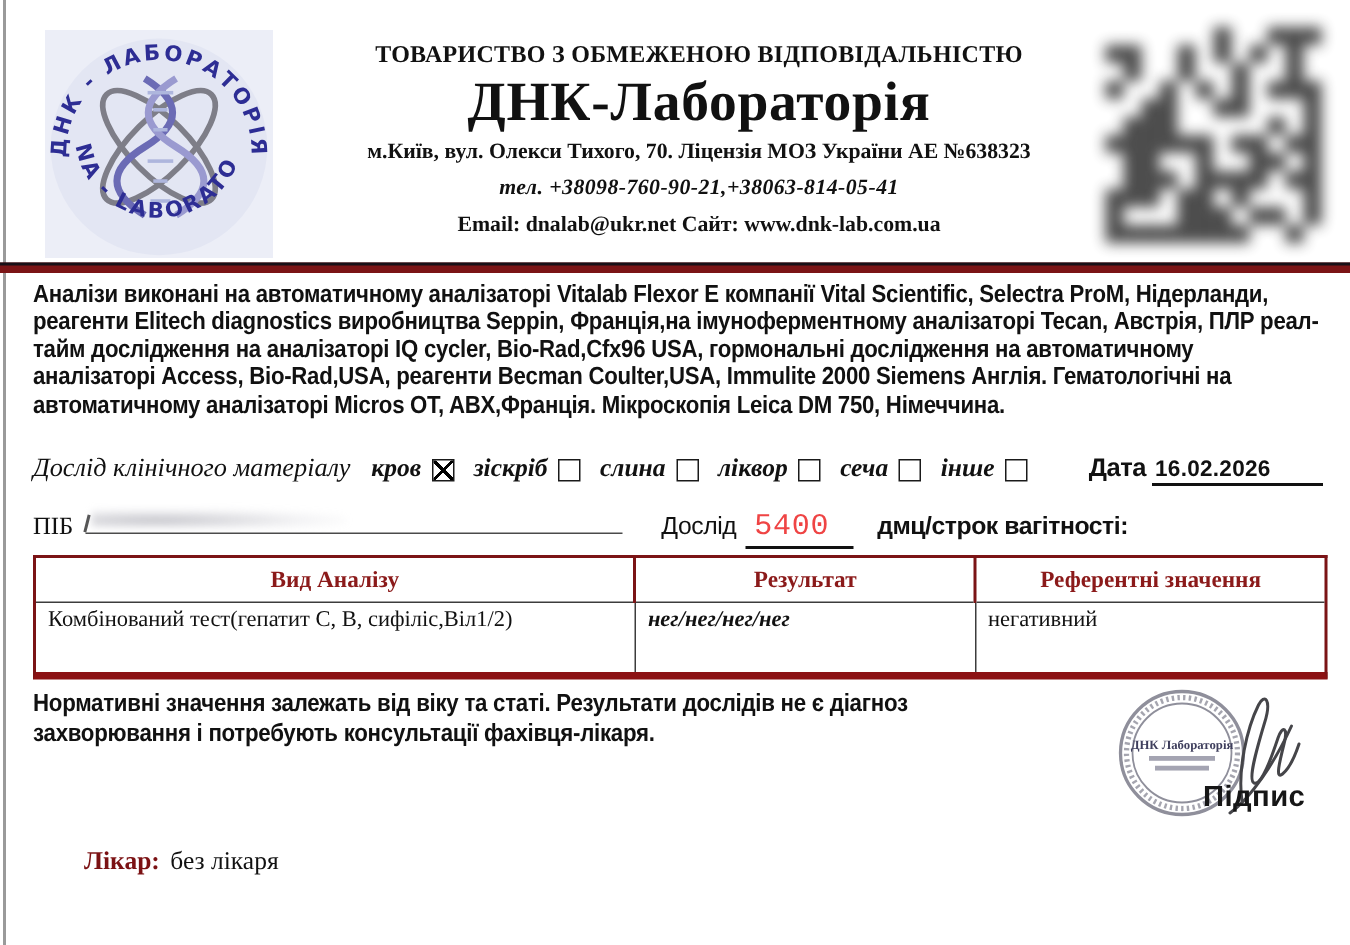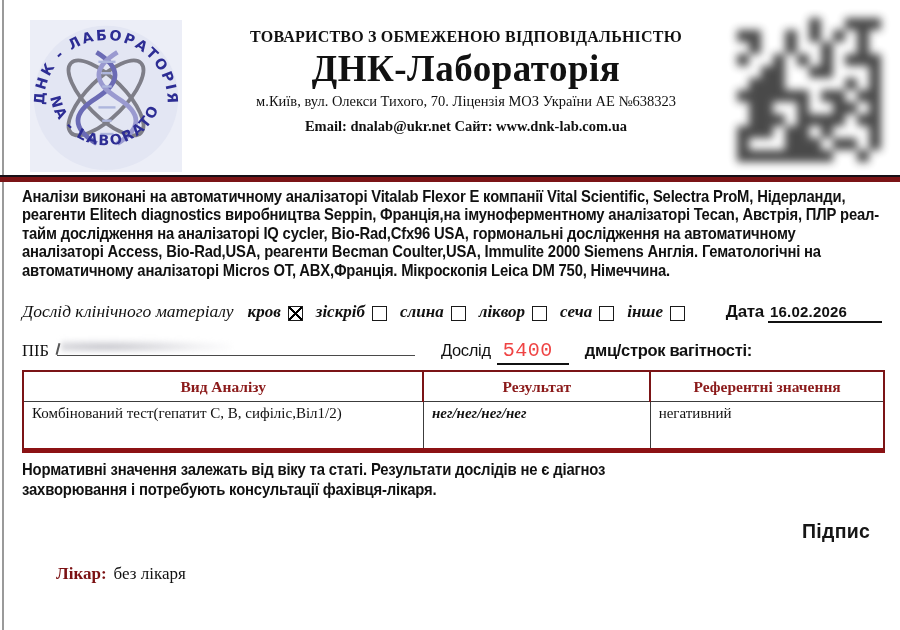--- a/index.html
+++ b/index.html
@@ -7,21 +7,21 @@
         font-family:"Liberation Serif",serif;color:#111;}
   .edge-line{position:absolute;left:2px;top:0;width:2px;height:630px;background:#9a9a9a;}
 
   
   .logo{position:absolute;left:30px;top:20px;width:152px;height:152px;}
   .logo .arc-text{font-family:"DejaVu Sans",sans-serif;font-weight:bold;font-size:15px;
                   letter-spacing:2px;fill:var(--logo-blue,#2d2d94);}
   .head-text{position:absolute;left:190px;top:28px;width:552px;text-align:center;}
   .company-type{font-size:16px;font-weight:bold;letter-spacing:.2px;}
   .company-name{font-size:37px;font-weight:bold;margin:1px 0 2px;letter-spacing:.5px;}
-  .address{font-size:14.5px;font-weight:normal;margin-top:3px;}
+  .address{font-size:14.5px;font-weight:bold;margin-top:3px;}
   .phone{font-size:14.5px;font-weight:bold;font-style:italic;margin-top:7px;letter-spacing:.3px;}
   .email{font-size:14.5px;font-weight:bold;margin-top:8px;}
 
   .qr{position:absolute;left:737px;top:18px;width:145px;height:143px;filter:blur(4.5px);opacity:.8;}
   .qr i{position:absolute;width:12px;height:12px;background:#1c1c1c;display:block;}
 
   .rule{position:absolute;left:0;top:175px;width:900px;height:5px;background:var(--maroon,#7b1416);
         border-top:2px solid #171017;}
 
   
@@ -120,20 +120,21 @@
       </g>
     </g>
     <text class="arc-text"><textPath href="#arcT" startOffset="50%" text-anchor="middle">ДНК - ЛАБОРАТОРІЯ</textPath></text>
     <text class="arc-text"><textPath href="#arcB" startOffset="50%" text-anchor="middle">DNA - LABORATORY</textPath></text>
   </svg>
 
   <div class="head-text">
     <div class="company-type">ТОВАРИСТВО З ОБМЕЖЕНОЮ ВІДПОВІДАЛЬНІСТЮ</div>
     <div class="company-name">ДНК-Лабораторія</div>
     <div class="address">м.Київ, вул. Олекси Тихого, 70. Ліцензія МОЗ України АЕ №638323</div>
+    <div class="phone">тел. +38098-760-90-21,+38063-814-05-41</div>
     <div class="email">Email: dnalab@ukr.net Сайт: www.dnk-lab.com.ua</div>
   </div>
 
   <div class="qr">
       <i style="left:72px;top:0px"></i>
       <i style="left:108px;top:0px"></i>
       <i style="left:120px;top:0px"></i>
       <i style="left:132px;top:0px"></i>
       <i style="left:0px;top:12px"></i>
       <i style="left:12px;top:12px"></i>
@@ -278,18 +279,34 @@
           <td>Комбінований тест(гепатит С, В, сифіліс,Віл1/2)</td>
           <td class="result">нег/нег/нег/нег</td>
           <td>негативний</td>
         </tr>
       </tbody>
     </table>
   </div>
 
   <p class="note cond">Нормативні значення залежать від віку та статі. Результати дослідів не є діагноз захворювання і потребують консультації фахівця-лікаря.</p>
 
+  <div class="stamp">
+    <svg width="158" height="100" viewBox="0 0 158 100">
+      <g>
+        <circle class="stamp-ring" cx="48" cy="50" r="41" stroke-width="2.2"></circle>
+        <circle class="stamp-ring" cx="48" cy="50" r="33" stroke-width="1.2"></circle>
+        <circle class="stamp-ring" cx="48" cy="50" r="37" stroke-width="3.5" stroke-dasharray="1.6 2.2" opacity=".8"></circle>
+        <text class="stamp-name" x="48" y="47" text-anchor="middle">ДНК Лабораторія</text>
+        <rect class="stamp-bar" x="26" y="52" width="44" height="3.2"></rect>
+        <rect class="stamp-bar" x="30" y="58.5" width="36" height="3.2"></rect>
+      </g>
+      <g>
+        <path class="sig" d="M 88,82 C 85,62 91,34 99,18 C 103,10 108,14 103,30 C 97,50 92,68 96,70 C 101,72 108,52 112,40 C 115,31 119,33 116,44 C 113,56 110,68 115,64 C 120,60 124,50 126,44"></path>
+        <path class="sig" d="M 80,90 C 94,80 110,56 121,32" stroke-width="1.6"></path>
+      </g>
+    </svg>
+  </div>
   <div class="podpis">Підпис</div>
 
   <div class="doctor">
     <span class="doc-label">Лікар:</span><span>без лікаря</span>
   </div>
 </div>
 
 </body></html>

